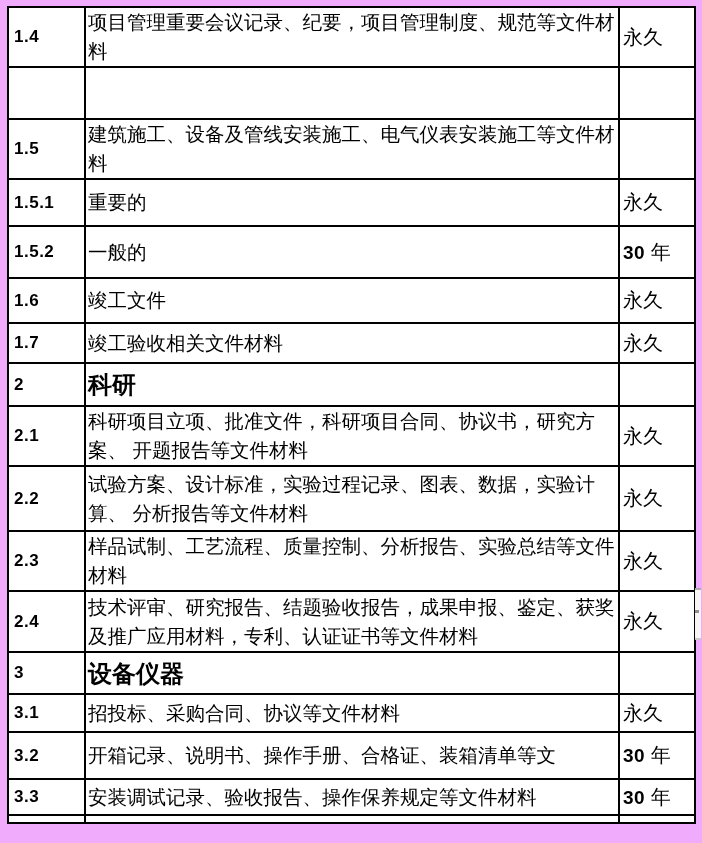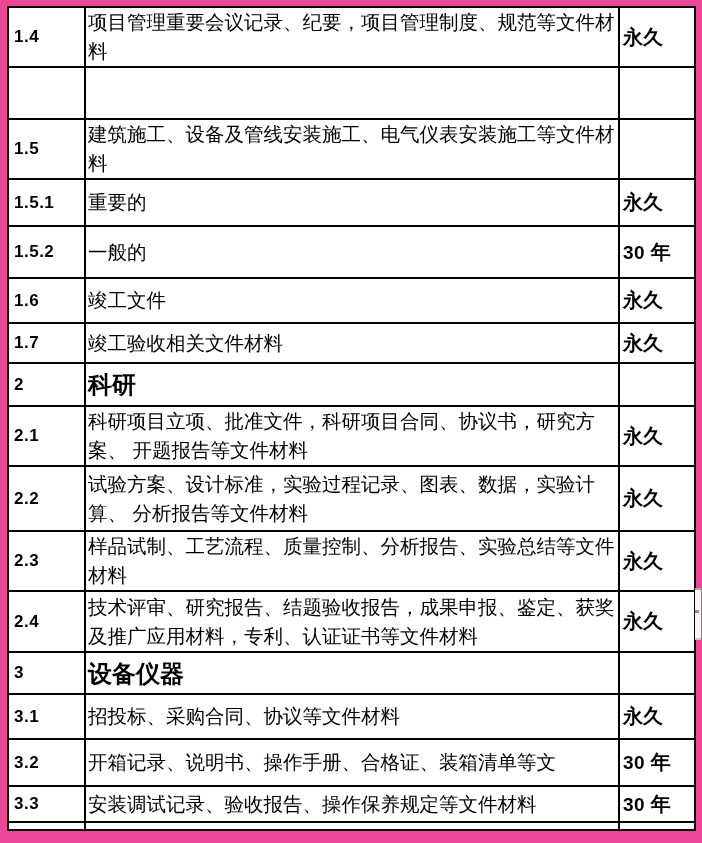--- a/index.html
+++ b/index.html
@@ -9,21 +9,21 @@
     width: 702px;
     height: 843px;
     overflow: hidden;
     font-family: "Liberation Sans", sans-serif;
     color: #000000;
   }
   .page {
     position: relative;
     width: 702px;
     height: 843px;
-    background: #ec4899;
+    background: #f0abfc;
     overflow: hidden;
   }
   table.retention {
     position: absolute;
     left: 7px;
     top: 6px;
     border-collapse: collapse;
     table-layout: fixed;
     width: 687px;
   }
@@ -43,21 +43,20 @@
     font-size: 19.5px;
     line-height: 29px;
     padding: 0 1px 0 2px;
     word-break: break-all;
   }
   td.cell-period {
     font-size: 20px;
     padding: 0 1px 0 3px;
     word-break: keep-all;
     white-space: nowrap;
-    font-weight: bold;
   }
   td.cell-period b { font-size: 19px; letter-spacing: 0.5px; }
   tr.section-row td.cell-desc {
     font-weight: bold;
     font-size: 24px;
   }
   
   .scrollbar-thumb {
     position: absolute;
     left: 695px;
@@ -148,21 +147,21 @@
         <tr style="height: 61px; margin-left: 14px;">
     <td class="cell-no">2.4</td>
     <td class="cell-desc">技术评审、研究报告、结题验收报告，成果申报、鉴定、获奖 及推广应用材料，专利、认证证书等文件材料</td>
     <td class="cell-period">永久</td>
   </tr>
         <tr class="section-row" style="height: 42px;">
     <td class="cell-no">3</td>
     <td class="cell-desc">设备仪器</td>
     <td class="cell-period"></td>
   </tr>
-        <tr style="height: 45px;">
+        <tr style="height: 38px;">
     <td class="cell-no">3.1</td>
     <td class="cell-desc">招投标、采购合同、协议等文件材料</td>
     <td class="cell-period">永久</td>
   </tr>
         <tr style="height: 47px;">
     <td class="cell-no">3.2</td>
     <td class="cell-desc">开箱记录、说明书、操作手册、合格证、装箱清单等文</td>
     <td class="cell-period"><b>30</b> 年</td>
   </tr>
         <tr style="height: 36px;">

